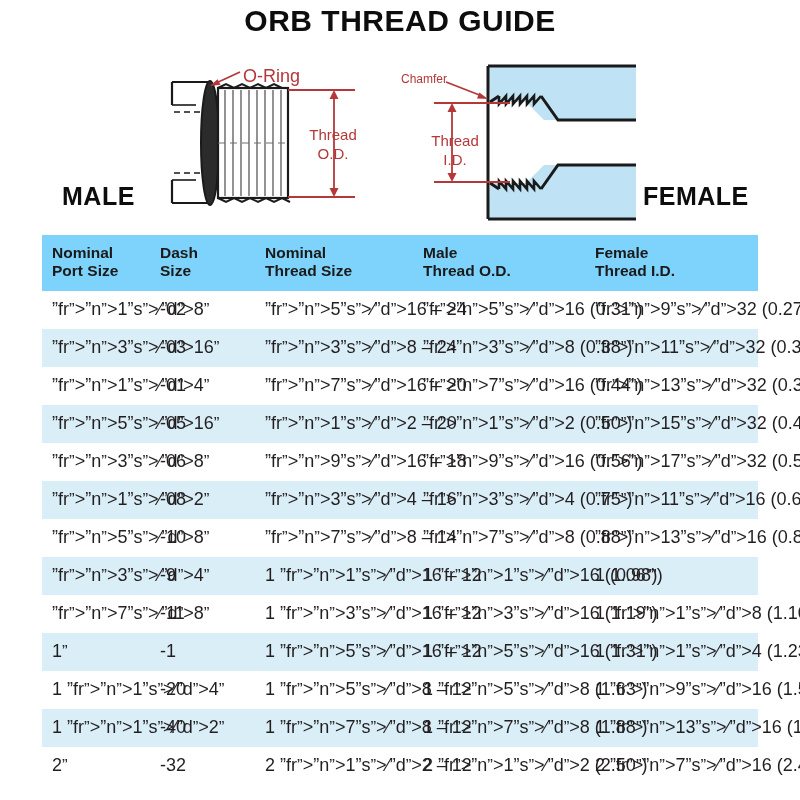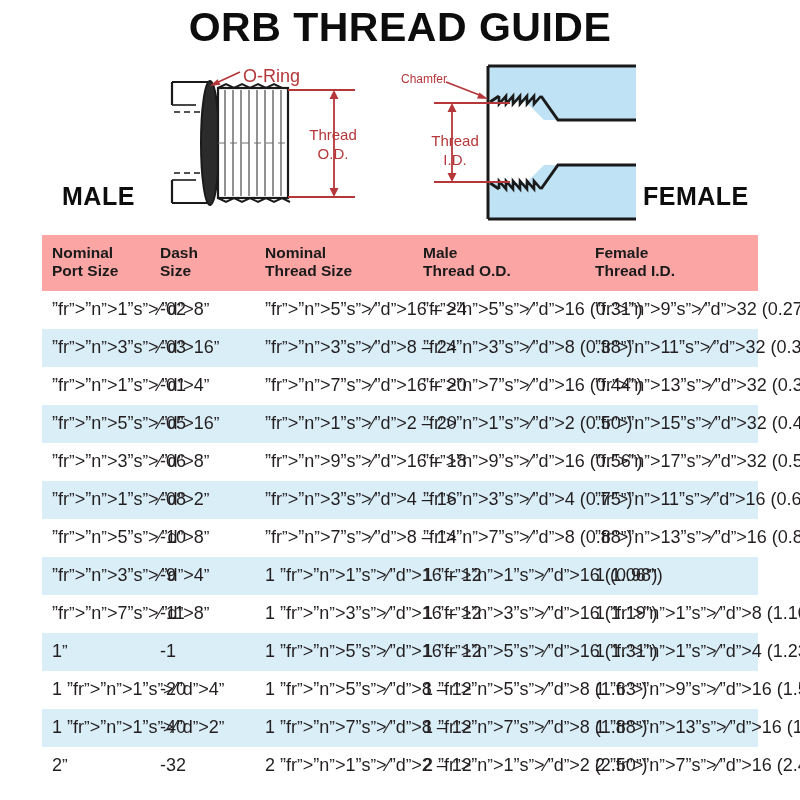--- a/index.html
+++ b/index.html
@@ -4,21 +4,21 @@
 <style>
   html,body{margin:0;padding:0;}
   body{
     width:800px;height:800px;background:#ffffff;
     font-family:"Liberation Sans", sans-serif;
     color:#231f20;overflow:hidden;position:relative;
   }
   
   #title{
     position:absolute;top:4px;left:0;width:800px;text-align:center;
-    font-size:41px;font-weight:bold;letter-spacing:.5px;color:#0d0d0d;
+    font-size:30px;font-weight:bold;letter-spacing:.5px;color:#0d0d0d;
   }
   
   #diagrams{position:absolute;top:52px;left:0;width:800px;height:178px;}
   #male-label{
     position:absolute;left:62px;top:130px;
     font-size:25px;font-weight:bold;color:#0d0d0d;letter-spacing:.5px;
   }
   #female-label{
     position:absolute;left:643px;top:130px;
     font-size:25px;font-weight:bold;color:#0d0d0d;letter-spacing:.5px;
@@ -30,21 +30,21 @@
   #table{
     position:absolute;left:42px;top:235px;width:716px;
     border-collapse:collapse;table-layout:fixed;
   }
   #table col.c1{width:108px;}
   #table col.c2{width:105px;}
   #table col.c3{width:158px;}
   #table col.c4{width:172px;}
   #table col.c5{width:173px;}
   #table th{
-    background:#fca5a5;color:#1a1a1a;
+    background:#7dd3fc;color:#1a1a1a;
     font-size:15.5px;font-weight:bold;line-height:1.18;
     text-align:left;vertical-align:top;
     padding:9px 0 10px 10px;
     margin-top:38px;
   }
   #table td{
     font-size:18px;color:#231f20;
     padding:7px 0 7px 10px;height:24px;
     vertical-align:middle;white-space:nowrap;
   }

